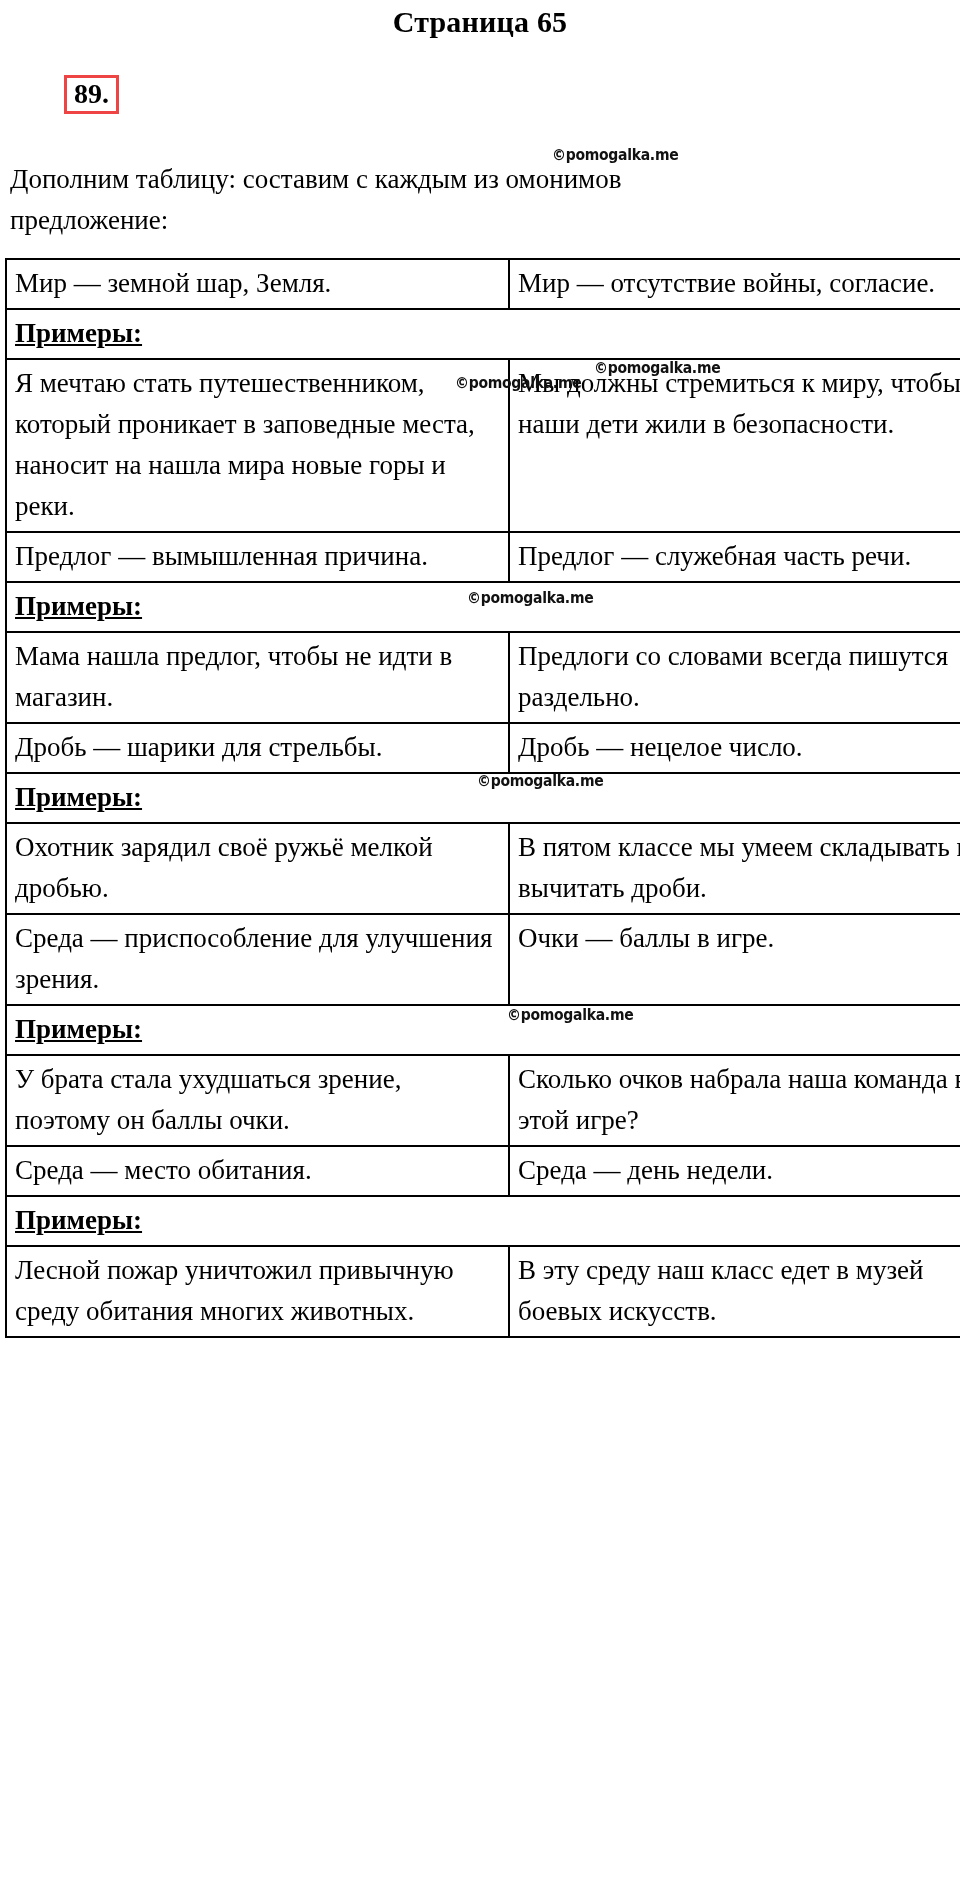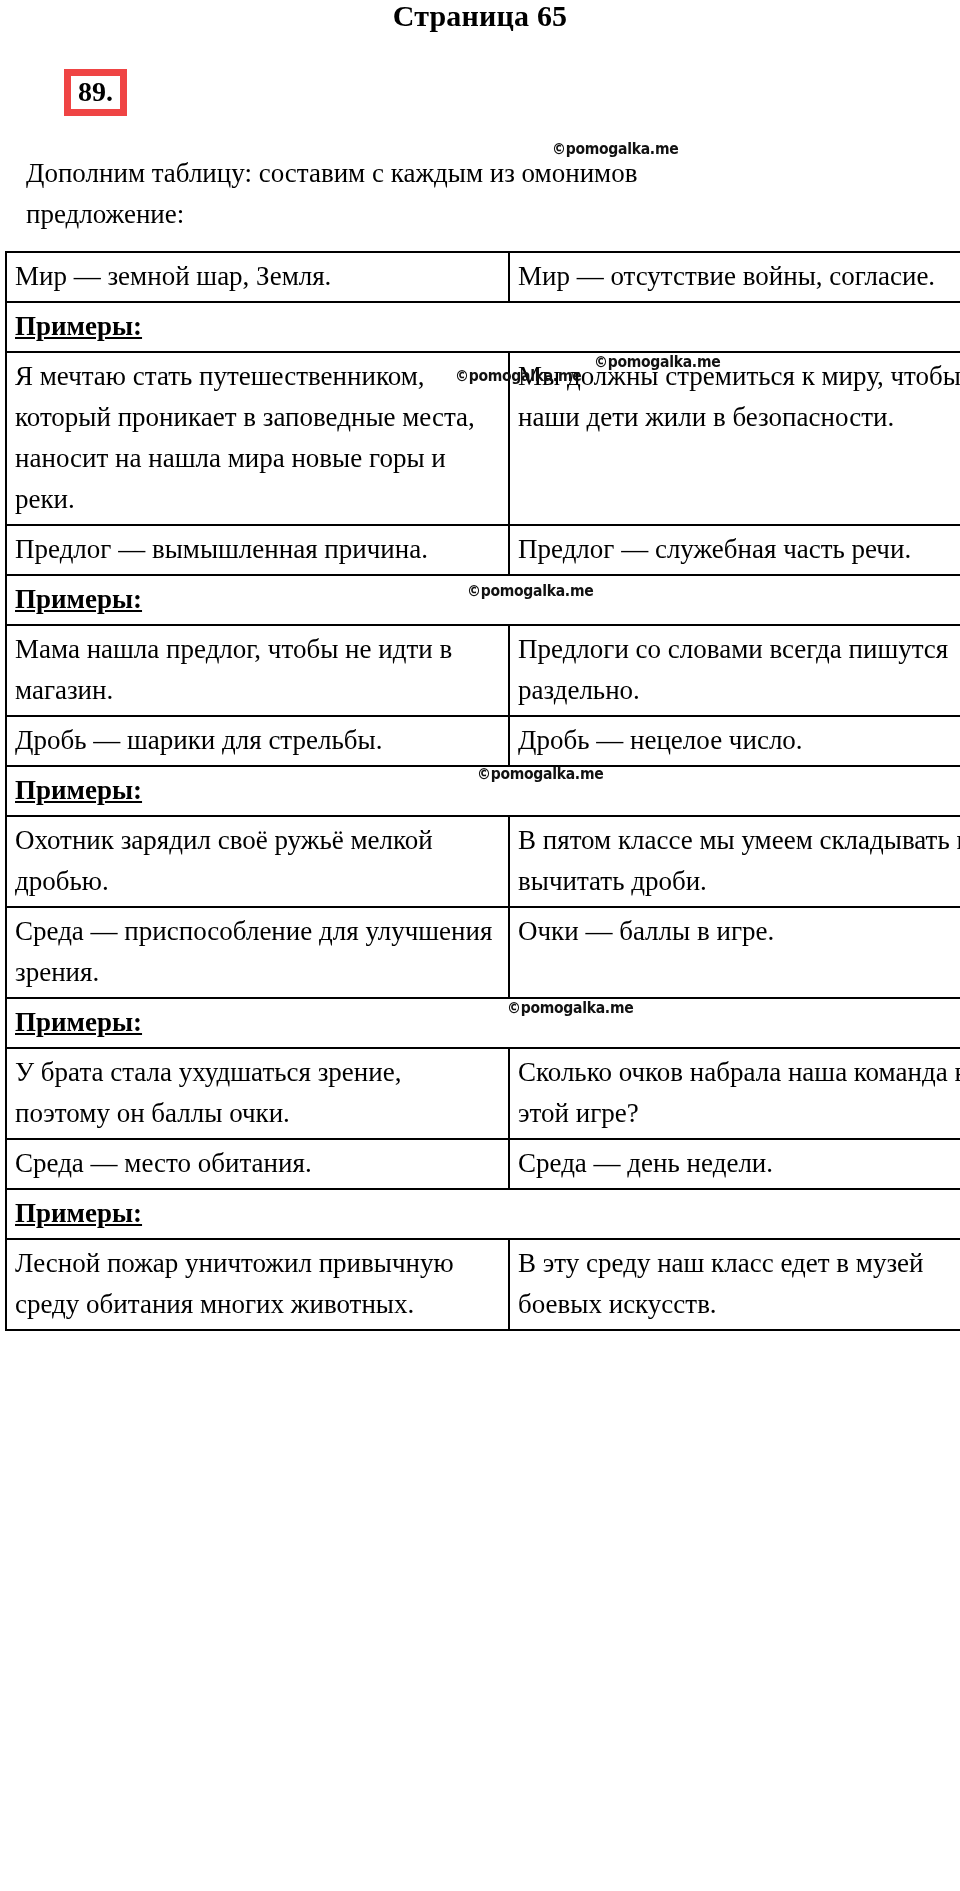--- a/index.html
+++ b/index.html
@@ -22,35 +22,35 @@
     height: 1891px;
   }
 
   
   .page-title {
     text-align: center;
     font-family: "Liberation Serif", "DejaVu Serif", serif;
     font-weight: bold;
     font-size: 30px;
     line-height: 1;
-    padding-top: 1px;
+    padding-top: 7px;
     letter-spacing: 0.2px;
   }
 
   
   .ex-row {
     position: relative;
     height: 62px;
     margin-top: 30px;
   }
   .ex-number {
     position: absolute;
     left: 64px;
     top: 8px;
-    border: 7px solid #ef4444;
+    border: 3px solid #ef4444;
     padding: 1px 7px 3px 7px;
     font-weight: bold;
     font-size: 28px;
     line-height: 1.05;
     font-family: "Liberation Serif", "DejaVu Serif", serif;
   }
 
   
   .wm {
     font-family: "DejaVu Sans", sans-serif;
@@ -63,30 +63,30 @@
   }
   .wm-abs {
     position: absolute;
     z-index: 5;
   }
   .wm-head  { left: 552px; top: 79px; }
   .wm-intro { left: 594px; top: 200px; }
 
   
   .intro {
-    margin: 16px;
+    margin: 0;
     padding: 0 8px 0 10px;
     font-size: 27px;
     line-height: 41px;
     width: 720px;
   }
   .intro-wrap { position: relative; margin-top: 30px; }
 
   
-  .tbl-wrap { position: relative; margin-top: 6px; padding: 0 5px; }
+  .tbl-wrap { position: relative; margin-top: 17px; padding: 0 5px; }
   table.homonyms {
     border-collapse: collapse;
     table-layout: fixed;
     width: 950px;
     border: 2px solid #000;
   }
   table.homonyms td {
     border: 2px solid #000;
     vertical-align: top;
     font-size: 27px;

